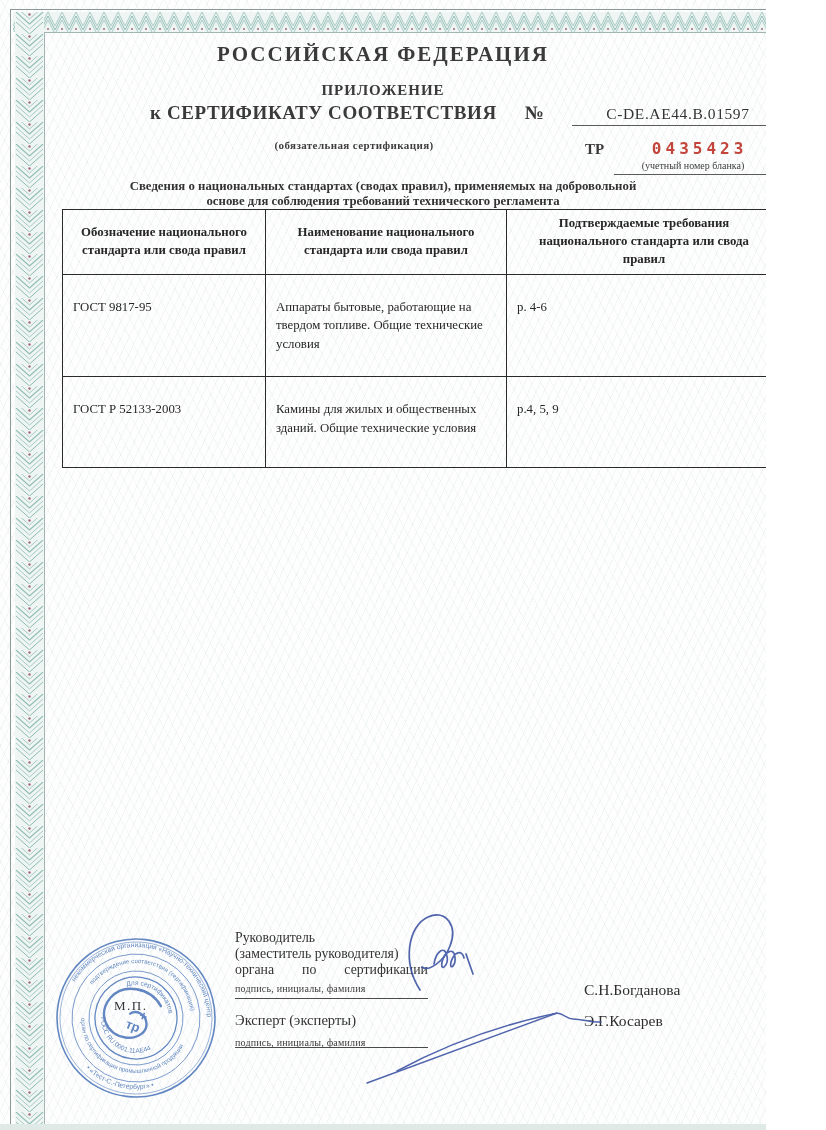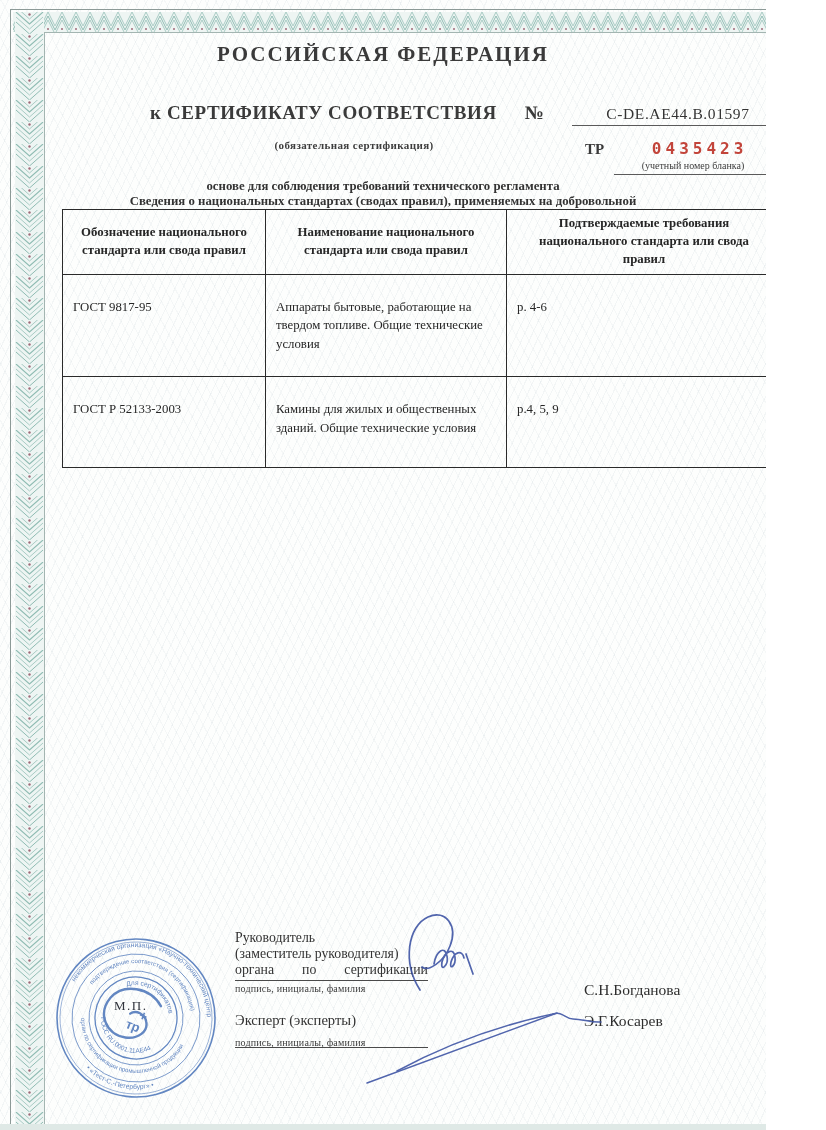--- a/index.html
+++ b/index.html
@@ -47,21 +47,21 @@
   
   table.std{position:absolute;left:62px;top:209px;width:719px;border-collapse:collapse;
     font-size:12.8px;color:#262626;table-layout:fixed;}
   table.std th, table.std td{border:1.5px solid #2a2a2a;}
   table.std th{font-weight:bold;text-align:center;vertical-align:middle;
     padding:5px 14px;line-height:1.4;height:46px;}
   table.std td{vertical-align:top;text-align:left;padding:23px 10px;line-height:1.45;}
   tr.r1 td{height:54px;} tr.r2 td{height:44px;}
   
   .role-head{position:absolute;left:235px;top:930px;width:193px;font-size:13.8px;
-    line-height:1.17;color:#333;border-bottom:1px solid #4a4a4a;padding-bottom:2px;}
+    line-height:1.17;color:#333;border-bottom:1px solid #4a4a4a;padding-bottom:20px;}
   .role-head .just{text-align:justify;text-align-last:justify;}
   .caption{position:absolute;font-size:10px;letter-spacing:0.2px;color:#3c3c3c;}
   .caption-head{left:235px;top:983px;}
   .role-expert{position:absolute;left:235px;top:1012px;width:193px;font-size:14.6px;
     color:#333;border-bottom:1px solid #4a4a4a;padding-bottom:18px;}
   .caption-expert{left:235px;top:1037px;}
   .sig-name{position:absolute;font-size:15.5px;color:#2e2e2e;}
   .name-head{left:584px;top:957px;margin-top:24px;}
   .name-expert{left:584px;top:1012px;}
   .sig{position:absolute;}
@@ -118,37 +118,38 @@
         <circle cx="13.5" cy="2.5" r="1.2" fill="#a06a79"></circle>
       </pattern>
     </defs>
     <rect x="0" y="0" width="27" height="1118" fill="url(#fanV2)"></rect>
   </svg>
 
   <div class="inner-frame"></div>
   <div class="bottom-strip"></div>
 
   <div class="country">РОССИЙСКАЯ ФЕДЕРАЦИЯ</div>
+  <div class="appendix">ПРИЛОЖЕНИЕ</div>
 
   <div class="cert-line">
     <span class="cert-to">к СЕРТИФИКАТУ СООТВЕТСТВИЯ</span>
     <span class="no-sign">№</span>
     <span class="cert-num">C-DE.AE44.B.01597</span>
   </div>
   <div class="mandatory">(обязательная сертификация)</div>
 
   <div class="tr-row">
     <span class="tr-label">ТР</span>
     <span class="blank-num">0435423</span>
   </div>
   <div class="blank-caption">(учетный номер бланка)</div>
 
   <div class="intro">
+    <div>Сведения о национальных стандартах (сводах правил), применяемых на добровольной</div>
     <div>основе для соблюдения требований технического регламента</div>
-    <div>Сведения о национальных стандартах (сводах правил), применяемых на добровольной</div>
   </div>
 
   <table class="std">
     <colgroup>
         <col style="width:203px">
         <col style="width:241px">
         <col style="width:275px">
       </colgroup>
     <tbody>
         <tr>

